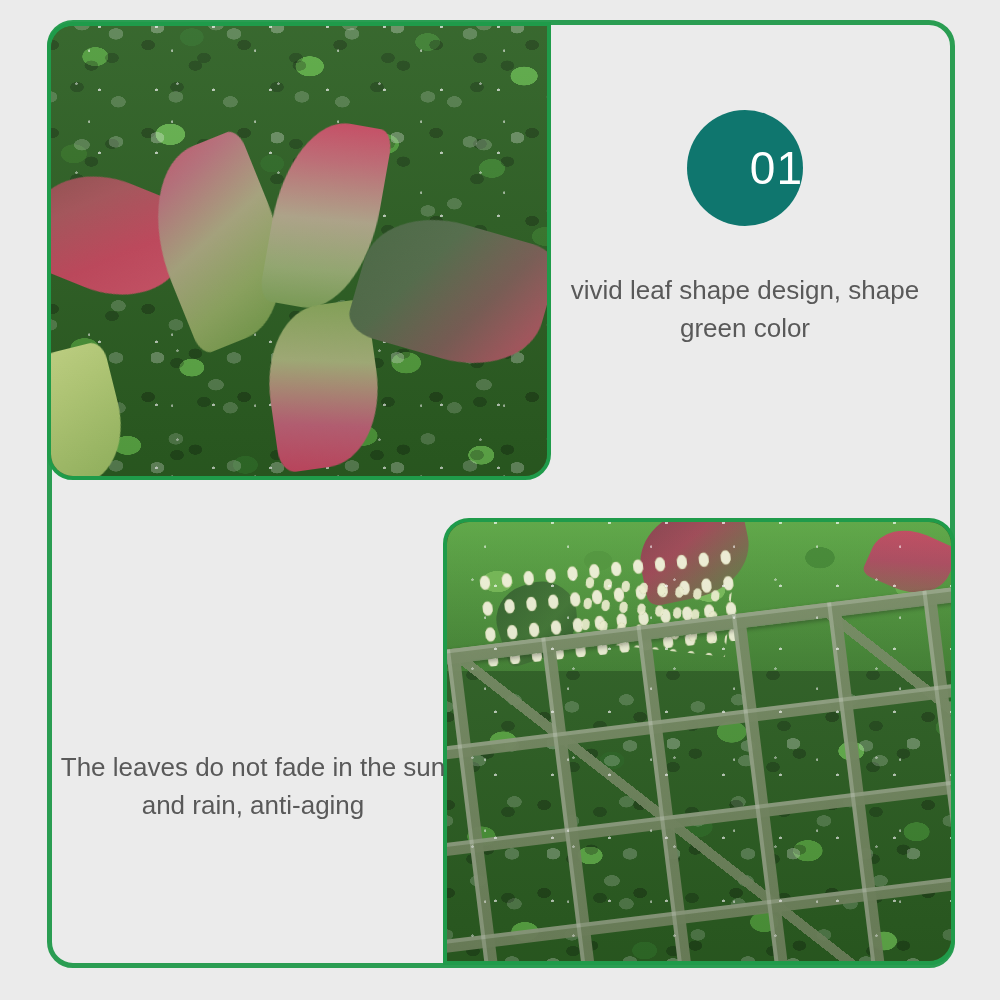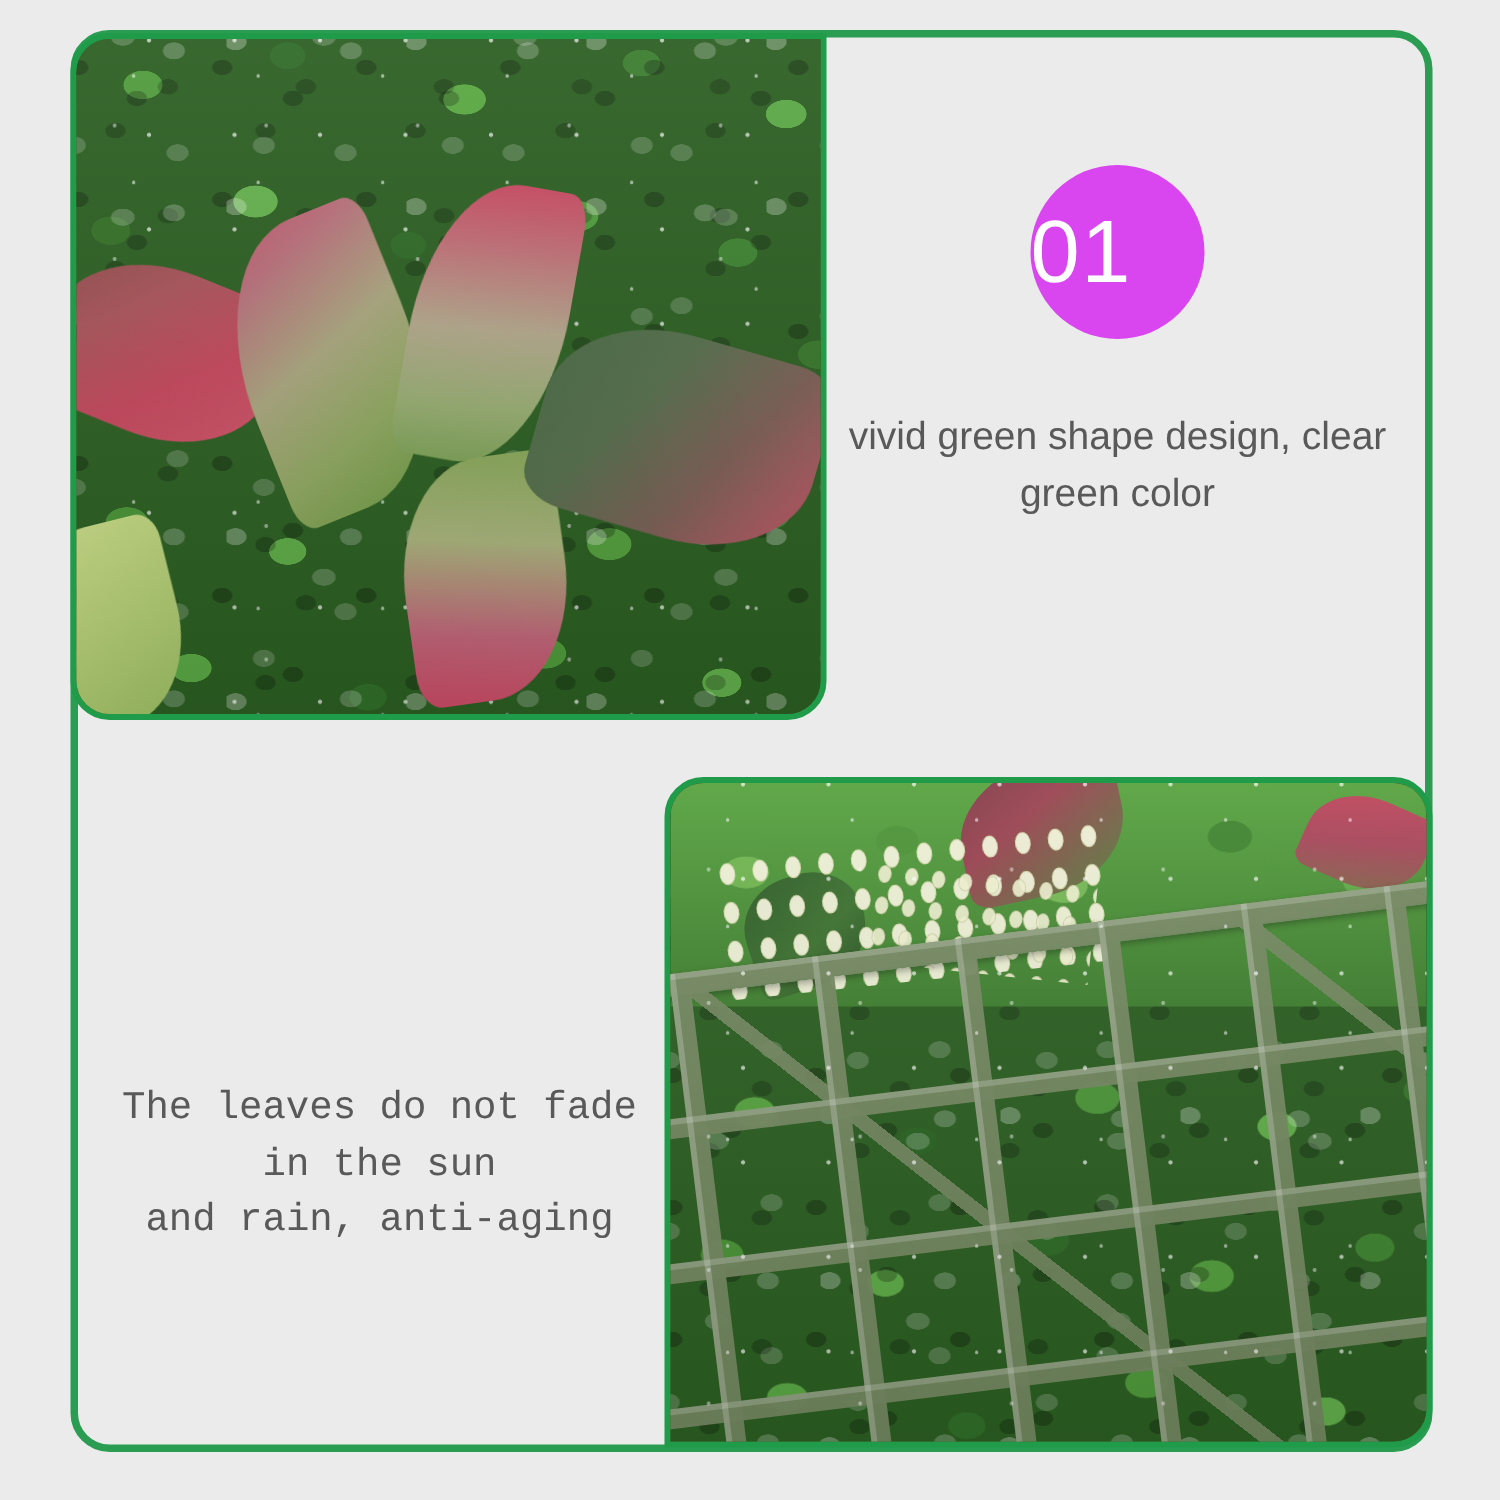--- a/index.html
+++ b/index.html
@@ -225,44 +225,44 @@
     position: absolute; inset: 0;
     background: linear-gradient(180deg, rgba(255,255,255,.06) 0%, rgba(0,0,0,.10) 100%);
   }
 
   
   .badge {
     position: absolute;
     width: 116px;
     height: 116px;
     border-radius: 50%;
-    background: #d946ef;
+    background: #0f766e;
     color: #ffffff;
     display: flex;
     align-items: center;
-    justify-content: flex-start;
-    font-size: 59px;
+    justify-content: flex-end;
+    font-size: 46px;
     font-weight: 400;
     letter-spacing: 1px;
     line-height: 1;
   }
   .badge-01 { left: 687px; top: 110px; }
   .badge-02 { left: 195px; top: 580px; }
 
   
   .caption {
     position: absolute;
     color: #595959;
     font-size: 26px;
     line-height: 1.45;
     text-align: center;
     white-space: pre-line;
   }
   .caption-01 { left: 560px; top: 272px; width: 370px; }
-  .caption-02 { left: 58px;  top: 720px; width: 390px; font-family: Liberation Mono, monospace; }
+  .caption-02 { left: 58px;  top: 749px; width: 390px; }
 </style>
 </head>
 <body>
 
 <div id="stage">
 
   <div class="frame"></div>
 
   <div class="photo photo-1">
     <div class="photo-inner">
@@ -296,19 +296,19 @@
         <div class="grid-hi"></div>
       </div>
       <div class="leafbed lb-dots"></div>
       <div class="photo-shade"></div>
     </div>
   </div>
 
   <div class="badge badge-01">
     <span>01</span>
   </div>
-  <div class="caption caption-01">vivid green shape design, clear
+  <div class="caption caption-01">vivid leaf shape design, shape
 green color</div>
 
   <div class="caption caption-02">The leaves do not fade in the sun
 and rain, anti-aging</div>
 
 </div>
 
 </body></html>

